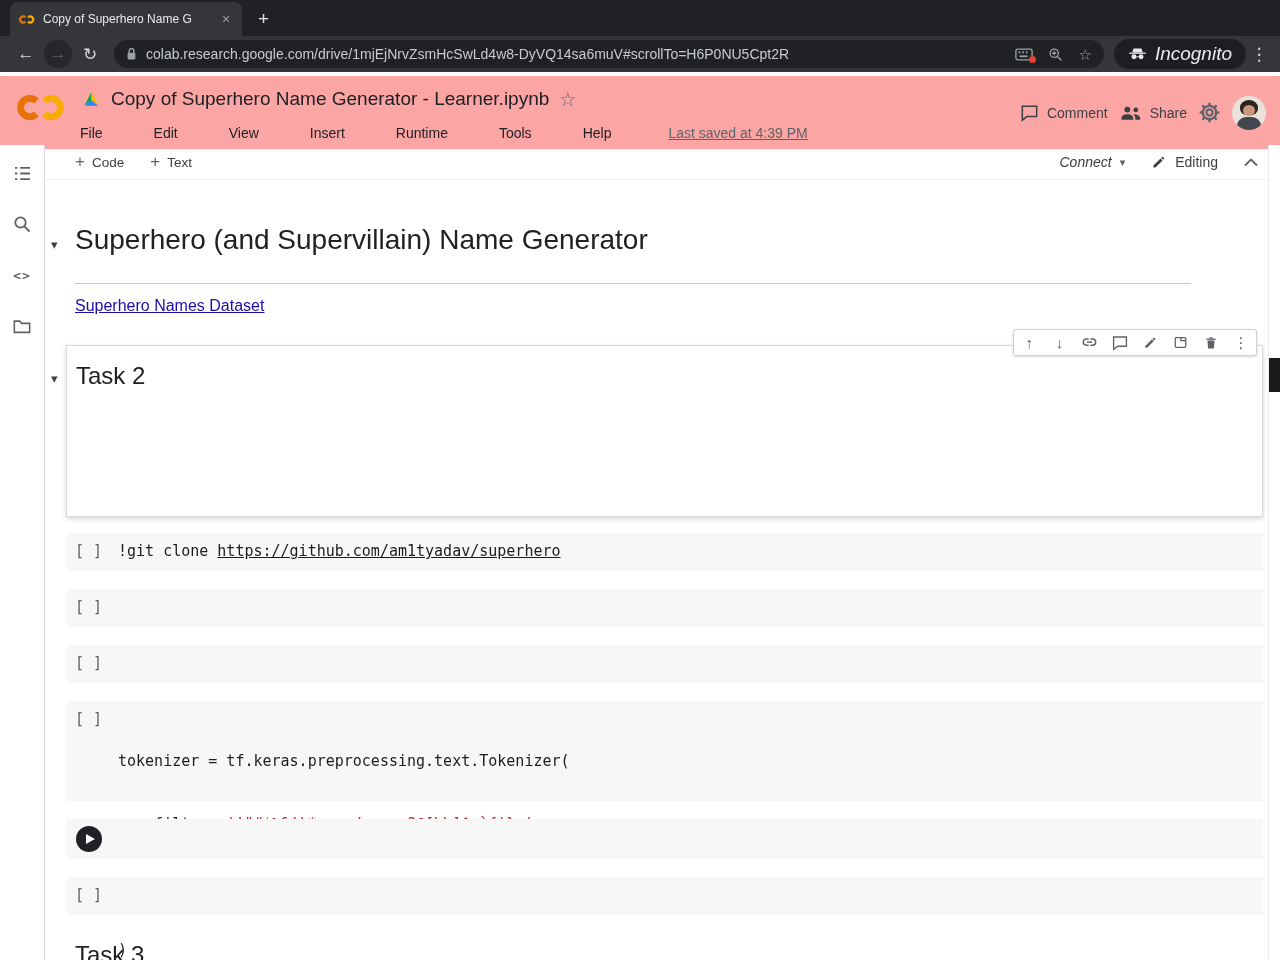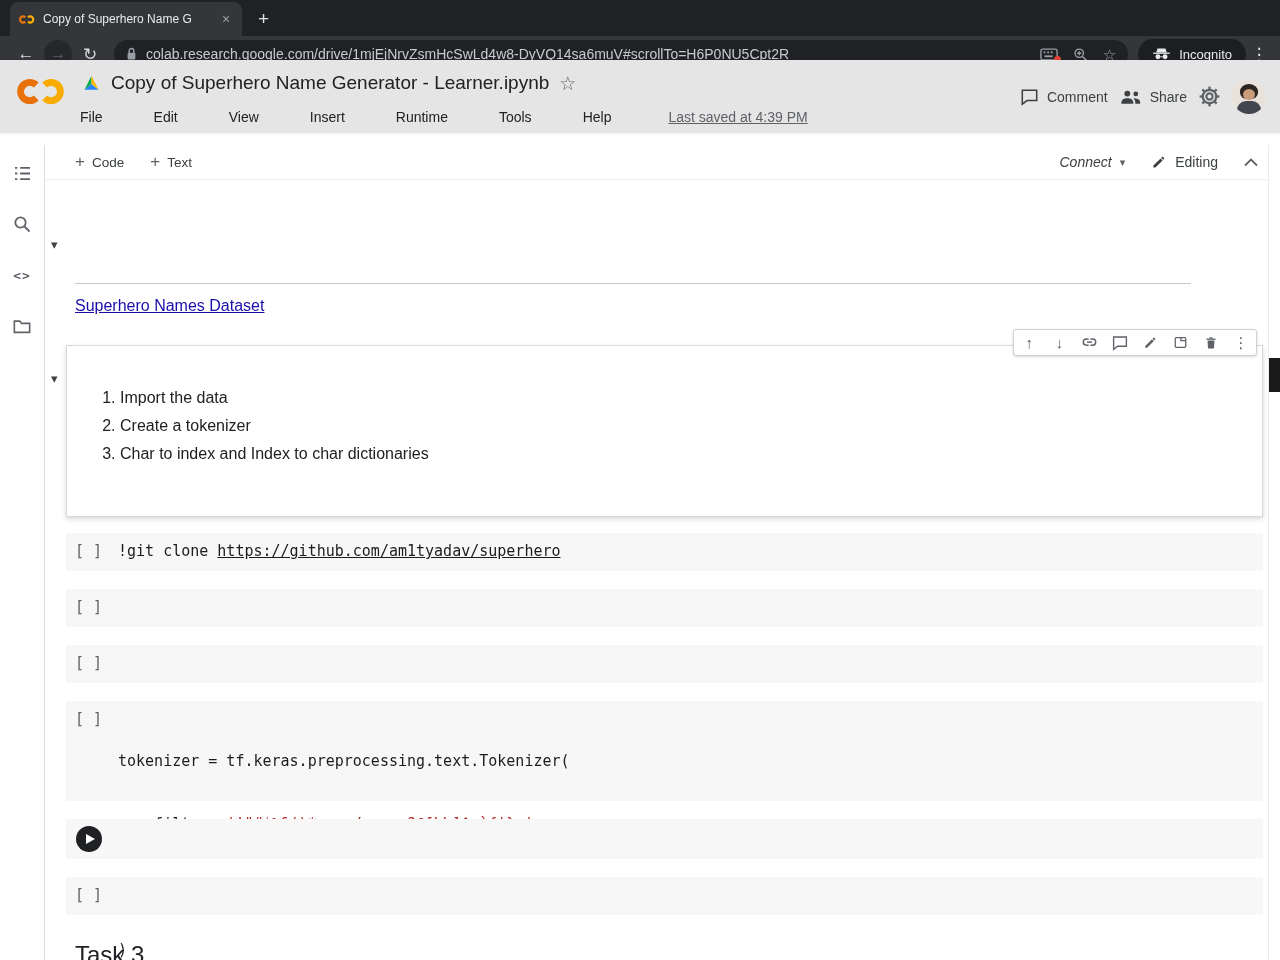--- a/index.html
+++ b/index.html
@@ -24,25 +24,25 @@
   .nav-btn.forward { background:#26272b; color:#5b5e63; }
   .omnibox { flex:1; height:28px; margin:0 10px; background:#202124; border-radius:14px;
     display:flex; align-items:center; padding:0 12px; gap:9px; min-width:0; }
   .url { flex:1; font-size:14px; color:#c7cbd0; white-space:nowrap; overflow:hidden; }
   .omni-icons { display:flex; align-items:center; gap:15px; flex:0 0 auto; }
   .omni-ic { position:relative; display:flex; align-items:center; }
   .badge-dot { position:absolute; right:-3px; bottom:-2px; width:7px; height:7px; border-radius:50%;
     background:var(--incognito-badge-red,#e94235); }
   .omni-star { color:#9aa0a6; font-size:15px; line-height:15px; }
   .incognito-chip { flex:0 0 auto; height:30px; border-radius:15px; background:#1d1e21;
-    display:flex; align-items:center; gap:8px; padding:0 14px; color:#e8eaed; font-size:13px; }
+    display:flex; align-items:center; gap:8px; padding:0 14px; color:#e8eaed; font-size:19px;font-style:italic; }
   .chrome-menu { flex:0 0 auto; width:26px; text-align:center; color:#dfe1e5; font-size:17px; }
 
   
-  .colab-header { position:absolute; left:0; top:60px; width:1280px; height:73px; background:#e5e5e5;
+  .colab-header { position:absolute; left:0; top:76px; width:1280px; height:73px; background:#fca5a5;
     box-shadow:0 1px 2px rgba(0,0,0,.06); z-index:2; }
   .colab-logo { position:absolute; left:14px; top:16px; }
   .title-row { position:absolute; left:82px; top:12px; display:flex; align-items:center; gap:10px; }
   .nb-title { font-size:19px; color:#202124; white-space:nowrap; }
   .title-star { color:#5f6368; font-size:19px; line-height:19px; }
   .menubar { position:absolute; left:72px; top:46px; display:flex; align-items:center;
     font-size:14px; color:#202124;gap:35px; }
   .menu-item { padding:3px 8px; cursor:pointer; }
   .last-saved { margin-left:14px; font-size:14px; color:#5f6368; text-decoration:underline; }
   .header-actions { position:absolute; right:14px; top:0; height:73px; display:flex;
@@ -324,33 +324,30 @@
         <svg width="14" height="9" viewBox="0 0 14 8">
           <path d="M1 7 L7 1 L13 7" fill="none" stroke="#5f6368" stroke-width="1.8"></path>
         </svg>
       </span>
     </span>
   </div>
 
   <div class="content">
 
     <span class="sec-toggle" style="left:6px; top:58px;">▾</span>
+    <div class="md-h1">Superhero (and Supervillain) Name Generator</div>
 
     <div class="hr"></div>
 
     <a class="dataset-link">Superhero Names Dataset</a>
 
     <span class="sec-toggle" style="left:6px; top:192px;">▾</span>
 
     <div class="text-cell">
-      <ol class="task-list">
-        <li><span>Import the data</span></li>
-        <li><span>Create a tokenizer</span></li>
-        <li><span>Char to index and Index to char dictionaries</span></li>
-      </ol>
+      <div class="md-h2">Task 2</div>
     </div>
 
     <div class="cell-toolbar">
       <span class="ct-btn">↑</span>
       <span class="ct-btn">↓</span>
       <span class="ct-btn">
         <svg width="17" height="17" viewBox="0 0 20 20">
           <g fill="none" stroke="#5f6368" stroke-width="1.7">
             <path d="M9 13.2H6.4a3.7 3.7 0 0 1 0-7.4H9"></path>
             <path d="M11 5.8h2.6a3.7 3.7 0 0 1 0 7.4H11"></path>

